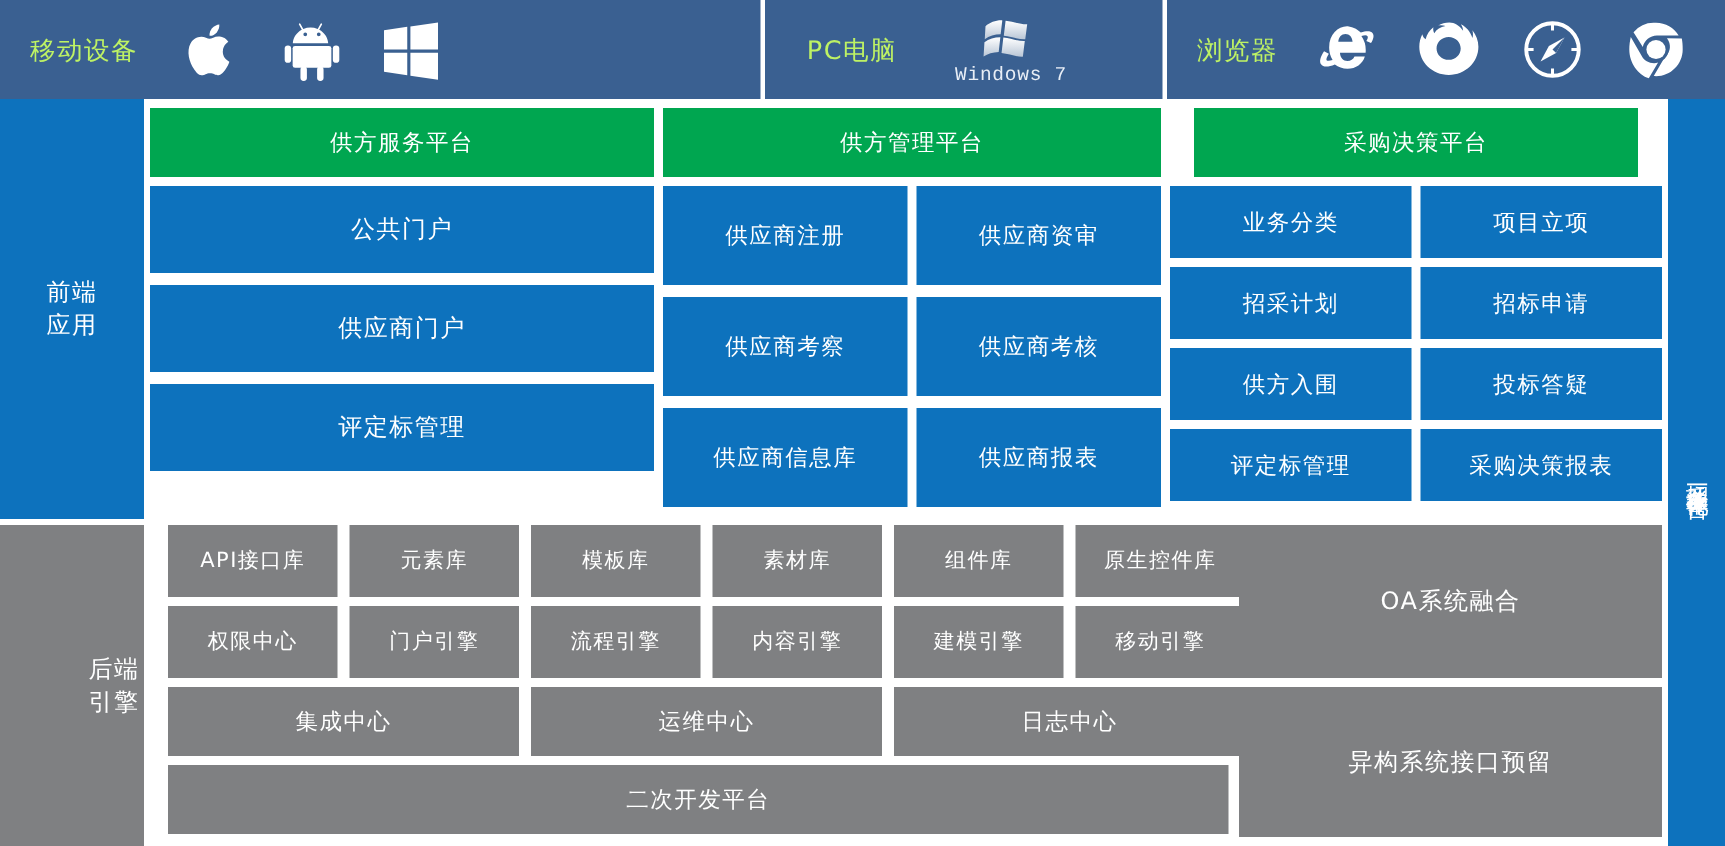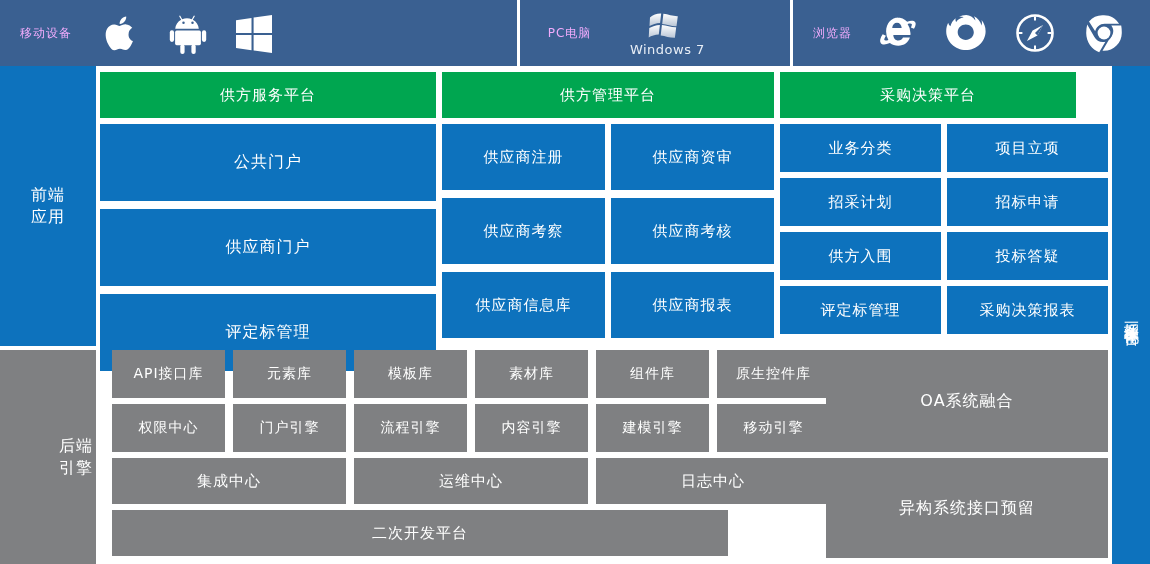--- a/index.html
+++ b/index.html
@@ -35,22 +35,22 @@
     flex-direction: row;
     align-items: center;
     height: 100%;
     box-sizing: border-box;
   }
   .grp-mobile  { width: 522px; }
   .grp-pc      { width: 276px; border-left: 3px solid #ffffff; }
   .grp-browser { flex: 1;      border-left: 3px solid #ffffff; }
 
   .top-label {
-    color: #f0abfc;
-    font-size: 12px;
+    color: #bef264;
+    font-size: 17px;
     letter-spacing: 1px;
     white-space: nowrap;
   }
   .grp-mobile  .top-label { margin-left: 20px; margin-right: 28px; }
   .grp-pc      .top-label { margin-left: 28px; margin-right: 26px; }
   .grp-browser .top-label { margin-left: 20px; margin-right: 22px; }
 
   .icon-row {
     display: flex;
     flex-direction: row;
@@ -71,20 +71,21 @@
     display: flex;
     align-items: center;
     justify-content: center;
   }
   .win7-icon {
     display: flex;
     flex-direction: column;
     align-items: center;
     justify-content: flex-start;
     width: 100px;
+    font-family: Liberation Mono, monospace;
   }
   .win7-cap {
     color: #e8eef6;
     font-size: 13px;
     margin-top: 1px;
     letter-spacing: 0.5px;
   }
 
   
   .body-area {
@@ -170,29 +171,29 @@
   .green-row {
     position: absolute;
     left: 0; top: 6px;
     width: 1008px; height: 46px;
     display: flex;
     flex-direction: row;
   }
   .green-row .tile { height: 46px; }
   .g1 { width: 336px; }
   .g2 { width: 332px; margin-left: 6px; }
-  .g3 { width: 296px; margin-left: 6px; }
+  .g3 { width: 296px; margin-left: 22px; }
 
   
   .col-a {
     position: absolute;
     left: 0; top: 58px;
     width: 336px;
   }
-  .col-a .tile { width: 336px; height: 77px; margin-bottom: 8px; font-size: 16px; }
+  .col-a .tile { width: 336px; height: 58px; margin-bottom: 8px; font-size: 16px; }
 
   .col-b {
     position: absolute;
     left: 342px; top: 58px;
     width: 332px;
     display: flex;
     flex-direction: column;
   }
   .col-b .brow {
     display: flex; flex-direction: row;
@@ -241,21 +242,21 @@
     display: flex; flex-direction: row;
     margin-bottom: 6px;
   }
   .center-row .tile {
     width: 234px; height: 46px;
     font-size: 15px;
   }
   .center-row .tile + .tile { margin-left: 8px; }
 
   .devplat-row .tile {
-    width: 616px; height: 46px;
+    width: 707px; height: 46px;
     font-size: 15px;
   }
 
   .back-right {
     position: absolute;
     left: 726px; top: 0;
     width: 282px; height: 214px;
   }
   .back-right .tile {
     width: 282px;

